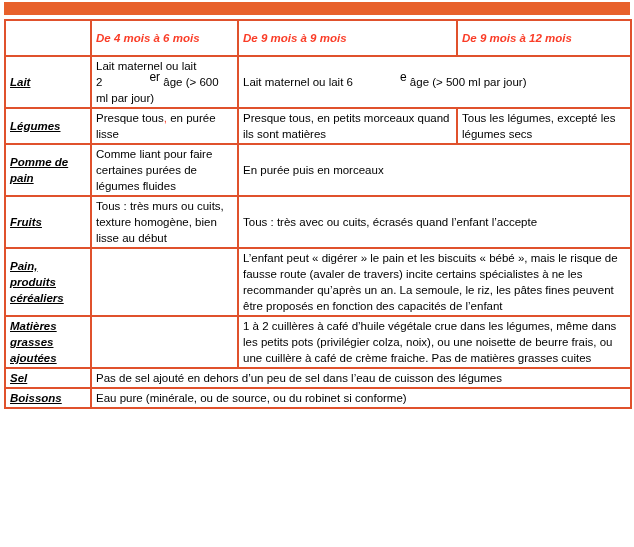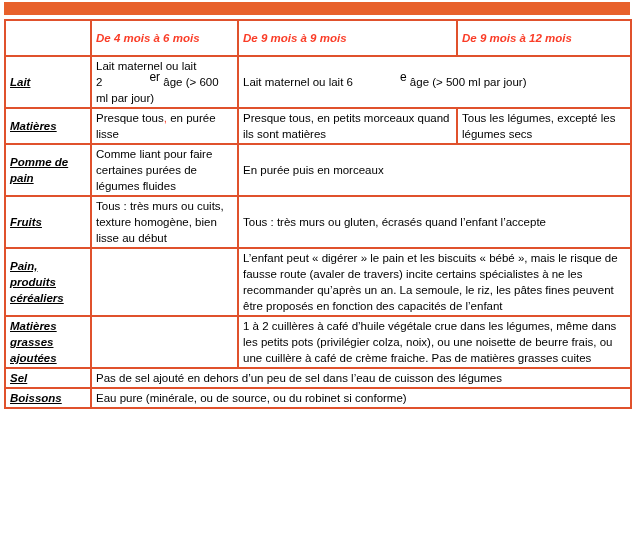--- a/index.html
+++ b/index.html
@@ -80,34 +80,34 @@
           <th class="col-header">De 9 mois à 12 mois</th>
         </tr>
     </thead>
     <tbody>
         <tr>
           <td class="row-label"><span class="lbl">Lait</span></td>
           <td class="body-cell"><span>Lait maternel ou lait 2</span><span class="run-sup">er</span><span> âge (&gt; 600 ml par jour)</span></td>
           <td class="body-cell" colspan="2"><span>Lait maternel ou lait 6</span><span class="run-sup">e</span><span> âge (&gt; 500 ml par jour)</span></td>
         </tr>
         <tr>
-          <td class="row-label"><span class="lbl">Matières</span></td>
+          <td class="row-label"><span class="lbl">Légumes</span></td>
           <td class="body-cell"><span>Presque tous</span><span class="run-accent">,</span><span> en purée lisse</span></td>
           <td class="body-cell"><span>Presque tous, en petits morceaux quand ils sont matières</span></td>
           <td class="body-cell"><span>Tous les légumes, excepté les légumes secs</span></td>
         </tr>
         <tr>
           <td class="row-label"><span class="lbl">Pomme de pain</span></td>
           <td class="body-cell"><span>Comme liant pour faire certaines purées de légumes fluides</span></td>
           <td class="body-cell" colspan="2"><span>En purée puis en morceaux</span></td>
         </tr>
         <tr>
           <td class="row-label"><span class="lbl">Fruits</span></td>
           <td class="body-cell"><span>Tous : très murs ou cuits, texture homogène, bien lisse au début</span></td>
-          <td class="body-cell" colspan="2"><span>Tous : très murs ou gluten, écrasés quand l’enfant l’accepte</span></td>
+          <td class="body-cell" colspan="2"><span>Tous : très avec ou cuits, écrasés quand l’enfant l’accepte</span></td>
         </tr>
         <tr>
           <td class="row-label"><span class="lbl">Pain, produits céréaliers</span></td>
           <td class="body-cell"></td>
           <td class="body-cell" colspan="2"><span>L’enfant peut « digérer » le pain et les biscuits « bébé », mais le risque de fausse route (avaler de travers) incite certains spécialistes à ne les recommander qu’après un an. La semoule, le riz, les pâtes fines peuvent être proposés en fonction des capacités de l’enfant</span></td>
         </tr>
         <tr>
           <td class="row-label"><span class="lbl">Matières grasses ajoutées</span></td>
           <td class="body-cell"></td>
           <td class="body-cell" colspan="2"><span>1 à 2 cuillères à café d’huile végétale crue dans les légumes, même dans les petits pots (privilégier colza, noix), ou une noisette de beurre frais, ou une cuillère à café de crème fraiche. Pas de matières grasses cuites</span></td>

